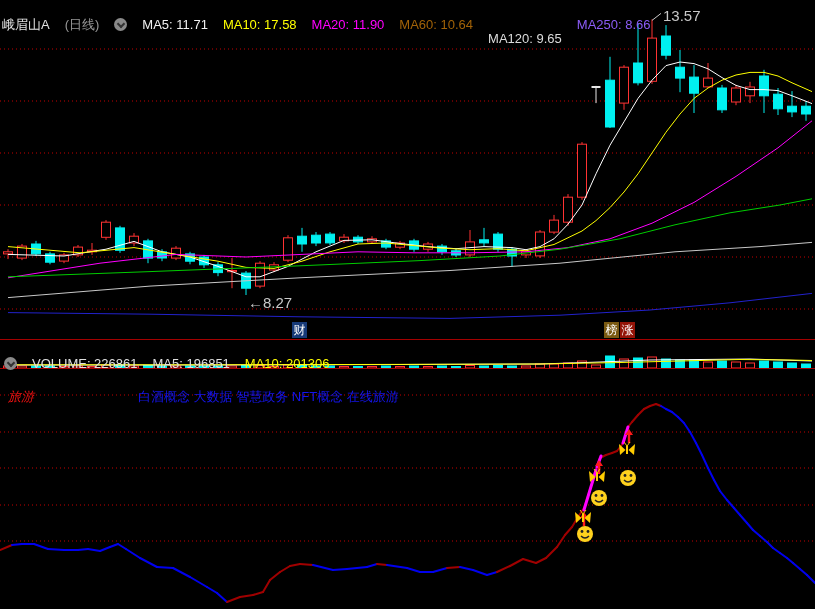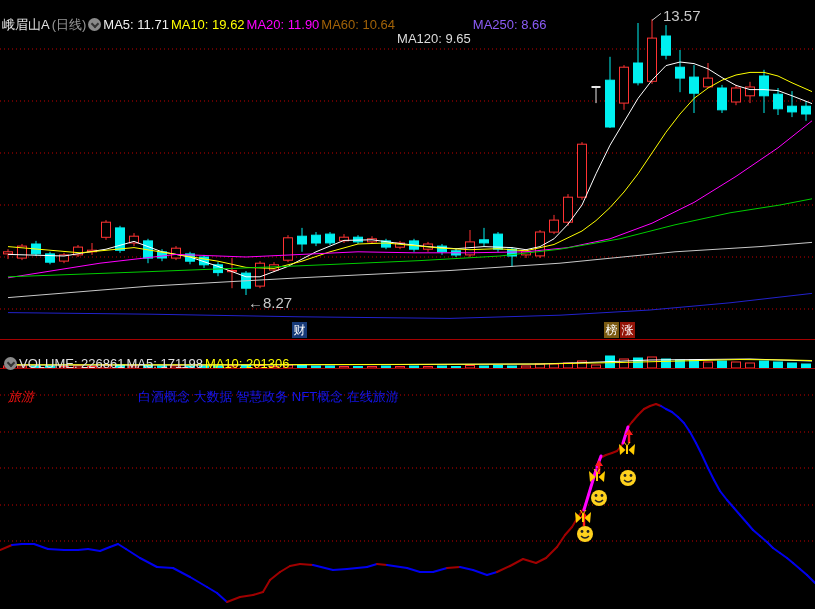--- a/index.html
+++ b/index.html
@@ -1,20 +1,20 @@
 <!DOCTYPE html>
 <html><head>
 <meta charset="utf-8">
 <style>
   html,body{margin:0;padding:0;background:#000;}
   .screen{position:relative;width:815px;height:609px;background:#000;overflow:hidden;
           font-family:"Liberation Sans","DejaVu Sans",sans-serif;}
   svg.pane{position:absolute;left:0;}
   .hline{position:absolute;left:0;width:815px;height:1px;background:#a40000;}
-  .hdr{position:absolute;display:flex;align-items:center;gap:2px;font-size:13px;white-space:nowrap;}
+  .hdr{position:absolute;display:flex;align-items:center;gap:15px;font-size:13px;white-space:nowrap;}
   .hdr span{display:inline-block;}
   .title{color:#e0e0e0;}
   .period{color:#999;}
   .collapse-icon{width:13px;height:13px;border-radius:50%;background:#8a8a8a;position:relative;}
   .collapse-icon::after{content:"";position:absolute;left:3.5px;top:2.5px;width:4px;height:4px;
      border:solid #333;border-width:0 2px 2px 0;transform:rotate(45deg);}
   .badge{position:absolute;top:322px;width:15px;height:16px;line-height:16px;text-align:center;
          font-size:12px;color:#fff;}
   .concept-row{position:absolute;top:388px;left:0;width:815px;font-size:13px;}
   .concept-left{position:absolute;left:8px;font-style:italic;}
@@ -371,38 +371,38 @@
         <circle cx="631" cy="105.5" r="1.4" fill="#222"></circle>
         <path d="M624,110 Q628,114 632,110" stroke="#222" stroke-width="1.4" fill="none"></path>
       </g>
     </svg>
 
   <div class="hdr" style="left:2px;top:3px;">
     <span class="title">峨眉山A</span>
     <span class="period">(日线)</span>
     <span class="collapse-icon"></span>
     <span style="color: rgb(240, 240, 240);">MA5: 11.71</span>
-    <span style="color: rgb(255, 255, 0);">MA10: 19.62</span>
+    <span style="color: rgb(255, 255, 0);">MA10: 17.58</span>
     <span style="color: rgb(255, 0, 255);">MA20: 11.90</span>
     <span style="color: #a16207;">MA60: 10.64</span>
     <span style="color: rgb(220, 220, 220); margin-top: 28px;">MA120: 9.65</span>
     <span style="color: #8b5cf6;">MA250: 8.66</span>
   </div>
 
   <div class="badge" style="left: 292px; background: rgb(23, 58, 120);">财</div>
   <div class="badge" style="left: 604px; background: rgb(122, 90, 18);">榜</div>
   <div class="badge" style="left: 620px; background: rgb(148, 20, 8);">涨</div>
 
   <div class="hline" style="top:339px"></div>
   <div class="hline" style="top:368px"></div>
 
   <div class="hdr" style="left:4px;top:356px;">
     <span class="collapse-icon"></span>
     <span style="color: rgb(224, 224, 224);">VOLUME: 226861</span>
-    <span style="color: rgb(224, 224, 224);">MA5: 171198</span>
+    <span style="color: rgb(224, 224, 224);">MA5: 196851</span>
     <span style="color: rgb(255, 255, 0);">MA10: 201306</span>
   </div>
 
 
   <div class="concept-row">
     <span class="concept-left" style="color: rgb(238, 17, 17);">旅游</span>
     <span class="concept-items" style="color: rgb(21, 21, 238);">白酒概念 大数据 智慧政务 NFT概念 在线旅游</span>
   </div>
 
 </div>

